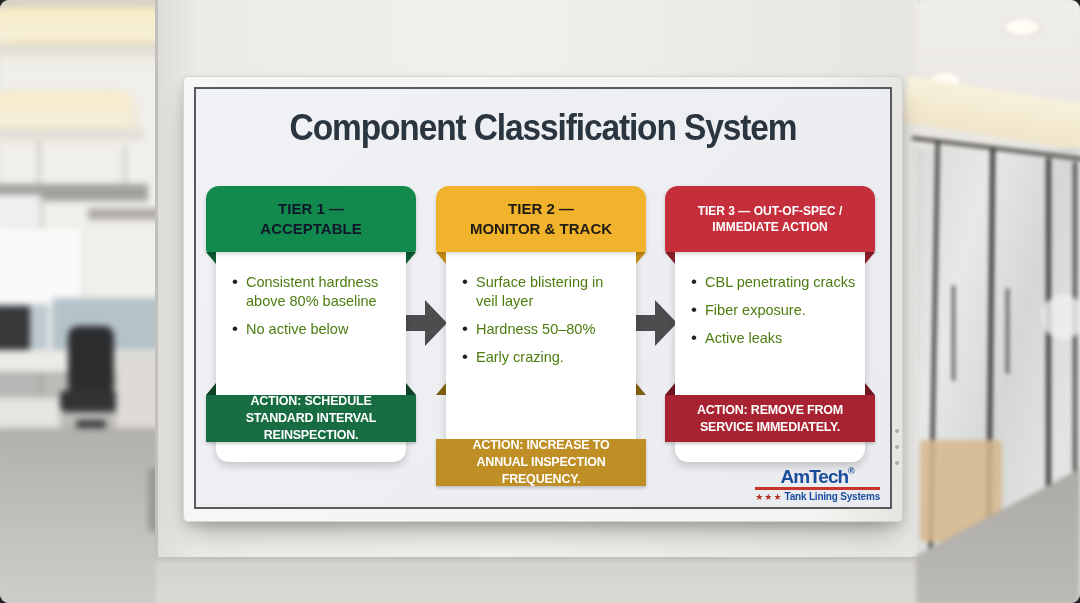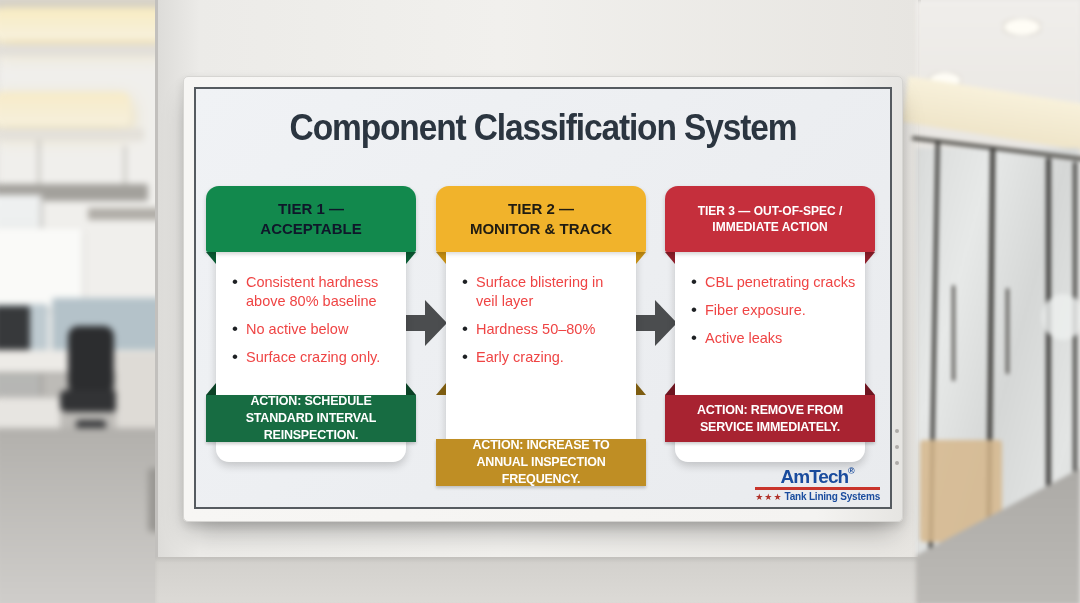--- a/index.html
+++ b/index.html
@@ -1,17 +1,17 @@
 <!DOCTYPE html>
 <html><head>
 <meta charset="utf-8">
 <style>
   html,body{margin:0;padding:0;background:#222;}
   .scene{position:relative;width:1080px;height:603px;overflow:hidden;
-         background:#e8e7e4;font-family:"Liberation Sans","DejaVu Sans",sans-serif;}
+         background:#e8e7e4;font-family:"Liberation Sans","DejaVu Sans",sans-serif;border-radius:9px;}
 
   
   .office-left{position:absolute;left:0;top:0;width:166px;height:603px;
                background:#f0efec;filter:blur(3px);}
   .ol-recess{position:absolute;left:-6px;top:-4px;width:180px;height:14px;background:#d5d2cc;}
   .ol-glow1{position:absolute;left:-6px;top:8px;width:176px;height:32px;border-radius:8px;
             background:linear-gradient(180deg,#f8ecc2,#f7f1de);box-shadow:0 8px 22px rgba(238,216,150,.9);}
   .ol-step1{position:absolute;left:-6px;top:44px;width:180px;height:12px;background:#e2dfd9;}
   .ol-glow2{position:absolute;left:-6px;top:92px;width:136px;height:34px;border-radius:8px;
             background:linear-gradient(180deg,#f7ebc8,#f6f0dd);box-shadow:0 8px 18px rgba(238,216,150,.8);}
@@ -95,21 +95,21 @@
   .fold{position:absolute;width:10px;height:12px;z-index:2;}
   .fold-hl{left:0;top:66px;clip-path:polygon(0 0,100% 0,100% 100%);}
   .fold-hr{right:0;top:66px;clip-path:polygon(0 0,100% 0,0 100%);}
   .fold-al{left:0;top:197px;clip-path:polygon(0 100%,100% 0,100% 100%);}
   .fold-ar{right:0;top:197px;clip-path:polygon(0 0,100% 100%,0 100%);}
   .card-body{position:absolute;left:10px;top:62px;width:190px;height:214px;background:#ffffff;
              border-radius:0 0 13px 13px;z-index:1;
              box-shadow:0 4px 8px rgba(0,0,0,.18);}
   .bullets{list-style:none;margin:0;padding:25px 8px 0 16px;}
   .bullets li{position:relative;padding-left:14px;margin-bottom:9px;
-              font-size:14.5px;line-height:1.3;color:#ef4444;}
+              font-size:14.5px;line-height:1.3;color:#4d7c0f;}
   .bullets li::before{content:"•";position:absolute;left:0;top:-2px;font-size:17px;color:#1e2124;}
   .action{position:absolute;left:0;top:209px;width:210px;height:47px;z-index:3;
           display:flex;align-items:center;justify-content:center;text-align:center;
           padding:0 13px;box-sizing:border-box;
           font-size:12.5px;font-weight:700;line-height:1.35;color:#ffffff;letter-spacing:-.2px;
           box-shadow:0 2px 3px rgba(0,0,0,.2);}
 
   .t1 .hd{background:#12894d;color:#0f172a;}
   .t1 .fold-hl,.t1 .fold-hr{background:#0a5a33;}
   .t1 .action{background:#176c42;}
@@ -210,21 +210,20 @@
         <div class="hd">
           <div>TIER 1 —</div>
           <div>ACCEPTABLE</div>
         </div>
         <div class="fold fold-hl"></div>
         <div class="fold fold-hr"></div>
         <div class="card-body">
           <ul class="bullets">
             <li>Consistent hardness above 80% baseline</li>
             <li>No active below</li>
-            <li>Surface crazing only.</li>
           </ul>
         </div>
         <div class="fold fold-al"></div>
         <div class="fold fold-ar"></div>
         <div class="action">ACTION: SCHEDULE STANDARD INTERVAL REINSPECTION.</div>
       </div>
 
       <div class="flow-arrow" style="left:207px"></div>
 
       <div class="tier-card t2" style="left:240px">

